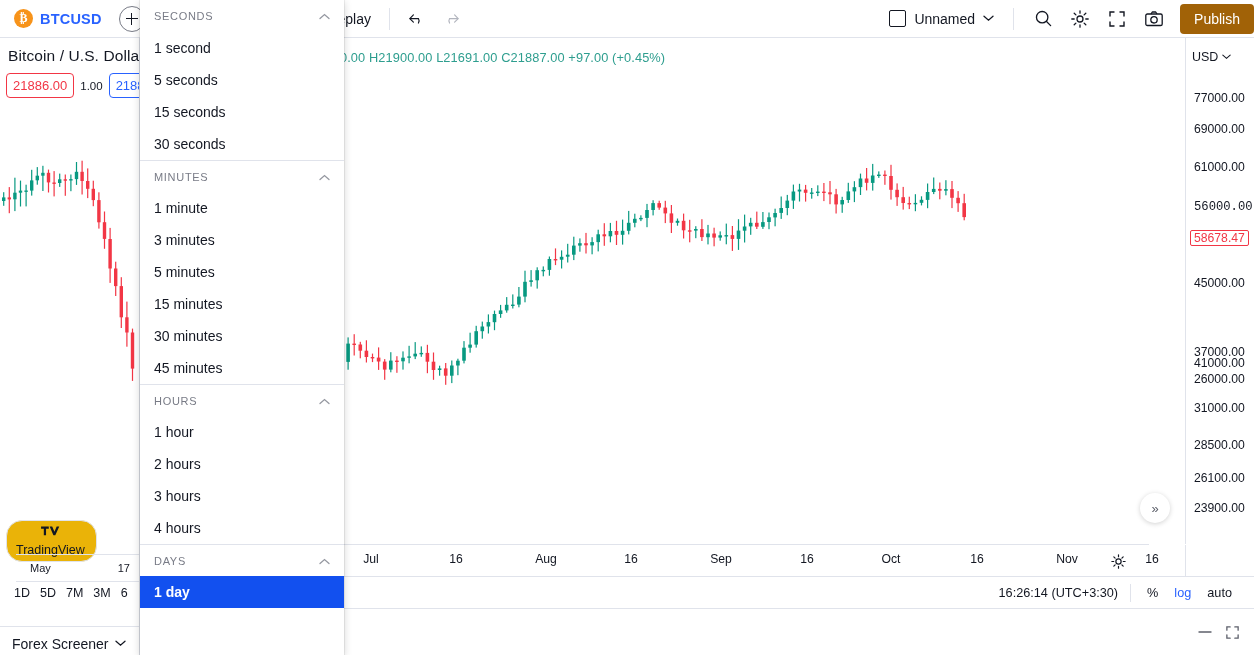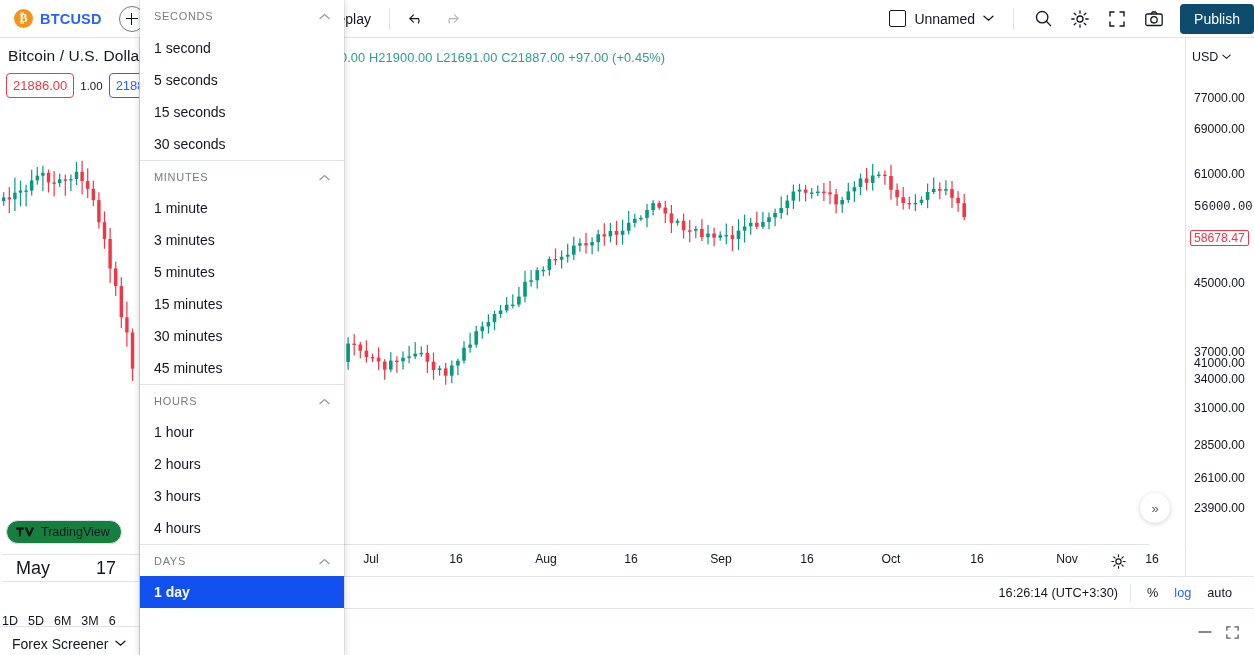--- a/index.html
+++ b/index.html
@@ -61,21 +61,21 @@
   .layout-box { width: 17px; height: 17px; border: 1.4px solid #131722; border-radius: 2px; }
   .unnamed-btn {
     display: flex; align-items: center; gap: 8px;
     padding: 5px 7px; border-radius: 4px; cursor: pointer; font-size: 14px;
   }
   .icon-btn {
     width: 34px; height: 30px; display: flex; align-items: center; justify-content: center;
     border-radius: 4px; cursor: pointer;
   }
   .publish-btn {
-    background: #0c4a6e; color: #fff; font-size: 14px; font-weight: 500;
+    background: #a16207; color: #fff; font-size: 14px; font-weight: 500;
     height: 30px; border-radius: 4px; display: flex; align-items: center;
     padding: 0 14px; cursor: pointer; margin-left: 6px;
     white-space: nowrap; overflow: hidden;
   }
 
   
   .leftpanel {
     position: absolute; left: 0; top: 38px; width: 140px; height: 617px;
     background: #fff; border-right: 1px solid #e0e3eb;
     overflow: hidden;
@@ -92,35 +92,35 @@
   .q-sell { border: 1px solid #f23645; color: #f23645; }
   .q-buy  { border: 1px solid #2962ff; color: #2962ff; }
   .q-spread { font-size: 11.5px; color: #131722; }
 
   .lp-chart { position: absolute; left: 0; top: 108px; width: 140px; height: 370px; }
 
   .tv-logo-wrap { position: absolute; left: 6px; top: 482px; }
   .tv-logo {
     display: flex; align-items: center; gap: 6px;
     border: 1px solid #e0e3eb; border-radius: 16px; padding: 4px 11px 4px 9px;
-    background: #15803d; cursor: pointer;
+    background: #eab308; cursor: pointer; flex-direction: column;
   }
   .tv-logo-text { font-size: 12.5px; color: #131722; font-weight: 500; }
 
   .lp-dates {
-    position: absolute; left: 2px; top: 516px; width: 140px; height: 28px;
+    position: absolute; left: 16px; top: 516px; width: 140px; height: 28px;
     border-top: 1px solid #e0e3eb; border-bottom: 1px solid #e0e3eb;
-    display: flex; align-items: center; font-size: 18px; color: #131722;
+    display: flex; align-items: center; font-size: 11px; color: #131722;
   }
   .lp-dates span:first-child { padding-left: 14px; }
   .lp-dates span:last-child { margin-left: auto; padding-right: 26px; }
 
   .lp-ranges {
-    position: absolute; left: 0; top: 568px; width: 140px; height: 30px;
-    display: flex; align-items: center; gap: 10px; padding-left: 2px;
+    position: absolute; left: 0; top: 540px; width: 140px; height: 30px;
+    display: flex; align-items: center; gap: 10px; padding-left: 14px;
     font-size: 12.5px; color: #131722; text-align: right;
   }
   .lp-ranges span { cursor: pointer; }
 
   .lp-screener {
     position: absolute; left: 0; top: 588px; width: 140px; height: 34px;
     border-top: 1px solid #e0e3eb;
     display: flex; align-items: center; gap: 7px; padding-left: 12px;
     font-size: 14px; cursor: pointer;
   }
@@ -391,21 +391,21 @@
     </div>
 
     <div class="lp-dates">
       <span>May</span>
       <span>17</span>
     </div>
 
     <div class="lp-ranges">
       <span>1D</span>
       <span>5D</span>
-      <span>6M</span>
+      <span>7M</span>
       <span>3M</span>
       <span>6</span>
     </div>
 
     <div class="lp-screener">
       <span>Forex Screener</span>
       <svg width="11" height="7" viewBox="0 0 11 7">
         <path d="M1 1.2l4.5 4 4.5-4" fill="none" stroke="#131722" stroke-width="1.3" stroke-linecap="round"></path>
       </svg>
     </div>
@@ -696,27 +696,27 @@
     <div class="priceaxis">
       <div class="pa-cur">
         <span>USD</span>
         <svg width="9" height="6" viewBox="0 0 11 7">
           <path d="M1 1.2l4.5 4 4.5-4" fill="none" stroke="#131722" stroke-width="1.3" stroke-linecap="round"></path>
         </svg>
       </div>
       <div id="price-ticks">
           <div class="pa-tick" style="top: 53px;">77000.00</div>
           <div class="pa-tick" style="top: 84px;">69000.00</div>
-          <div class="pa-tick" style="top: 129px;">61000.00</div>
+          <div class="pa-tick" style="top: 122px;">61000.00</div>
           <div class="pa-tick" style="top: 162px; font-family: Liberation Mono, monospace;">56000.00</div>
           <div class="pa-tick" style="top: 194px;">51000.00</div>
           <div class="pa-tick" style="top: 238px;">45000.00</div>
           <div class="pa-tick" style="top: 270px; margin-top: 48px;">41000.00</div>
           <div class="pa-tick" style="top: 307px;">37000.00</div>
-          <div class="pa-tick" style="top: 334px;">34000.00</div>
+          <div class="pa-tick" style="top: 334px;">26000.00</div>
           <div class="pa-tick" style="top: 363px;">31000.00</div>
           <div class="pa-tick" style="top: 400px;">28500.00</div>
           <div class="pa-tick" style="top: 433px;">26100.00</div>
           <div class="pa-tick" style="top: 463px;">23900.00</div>
         </div>
       <div class="pa-last" style="top:192px">58678.47</div>
     </div>
 
     <div class="expand-btn">»</div>
 

